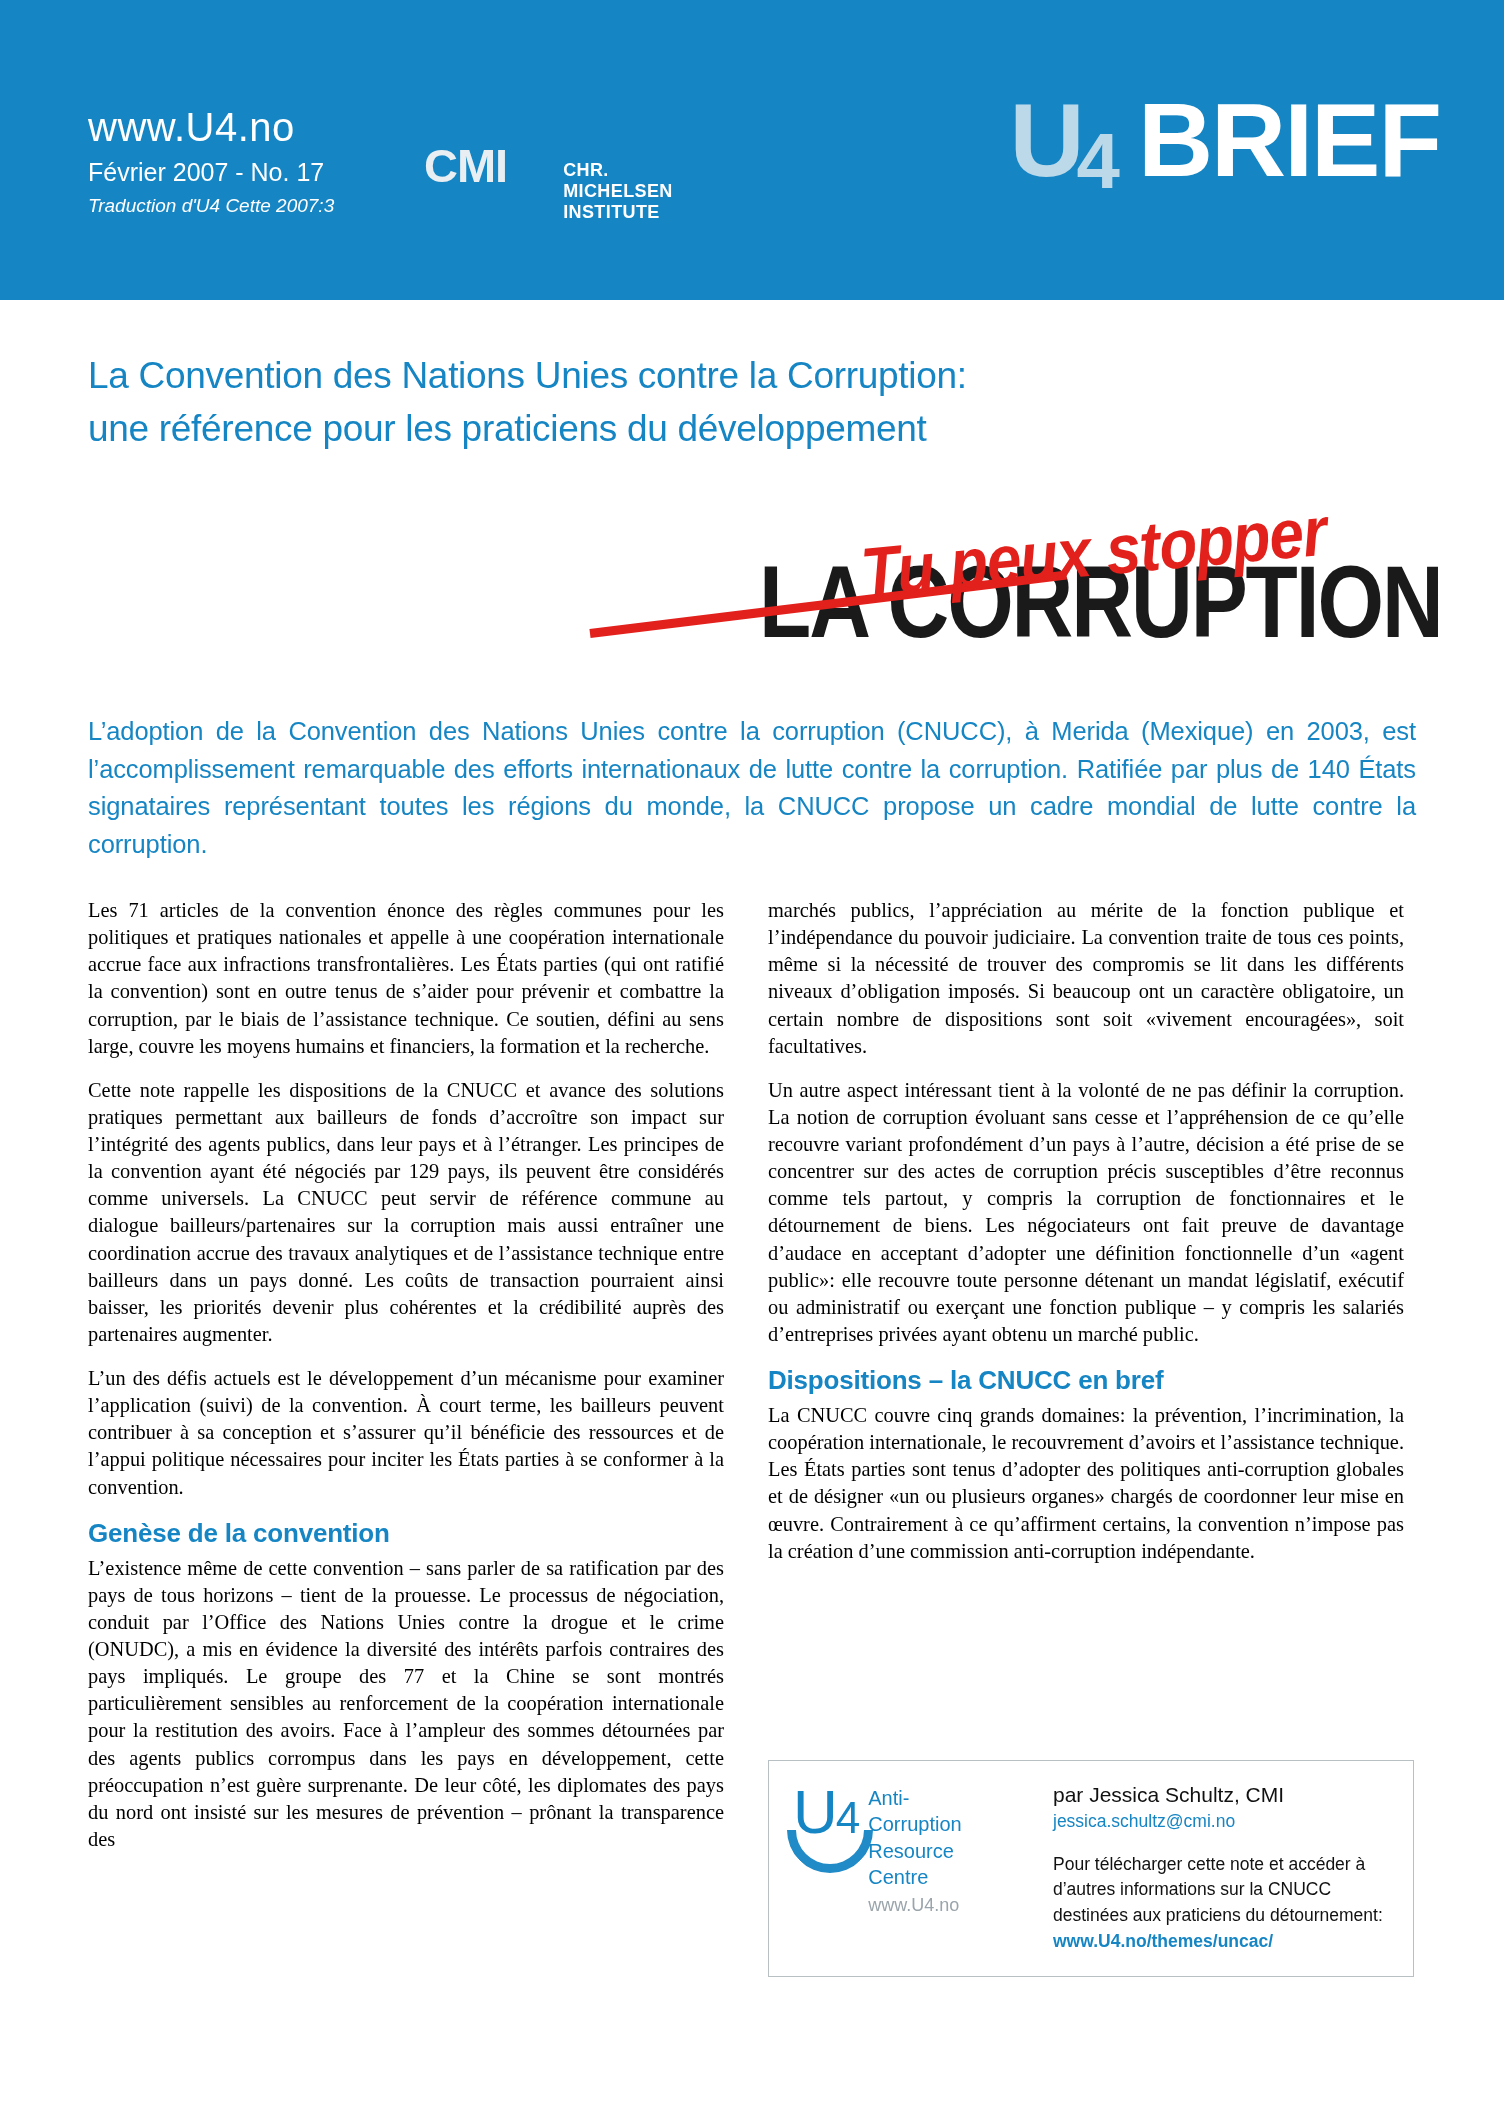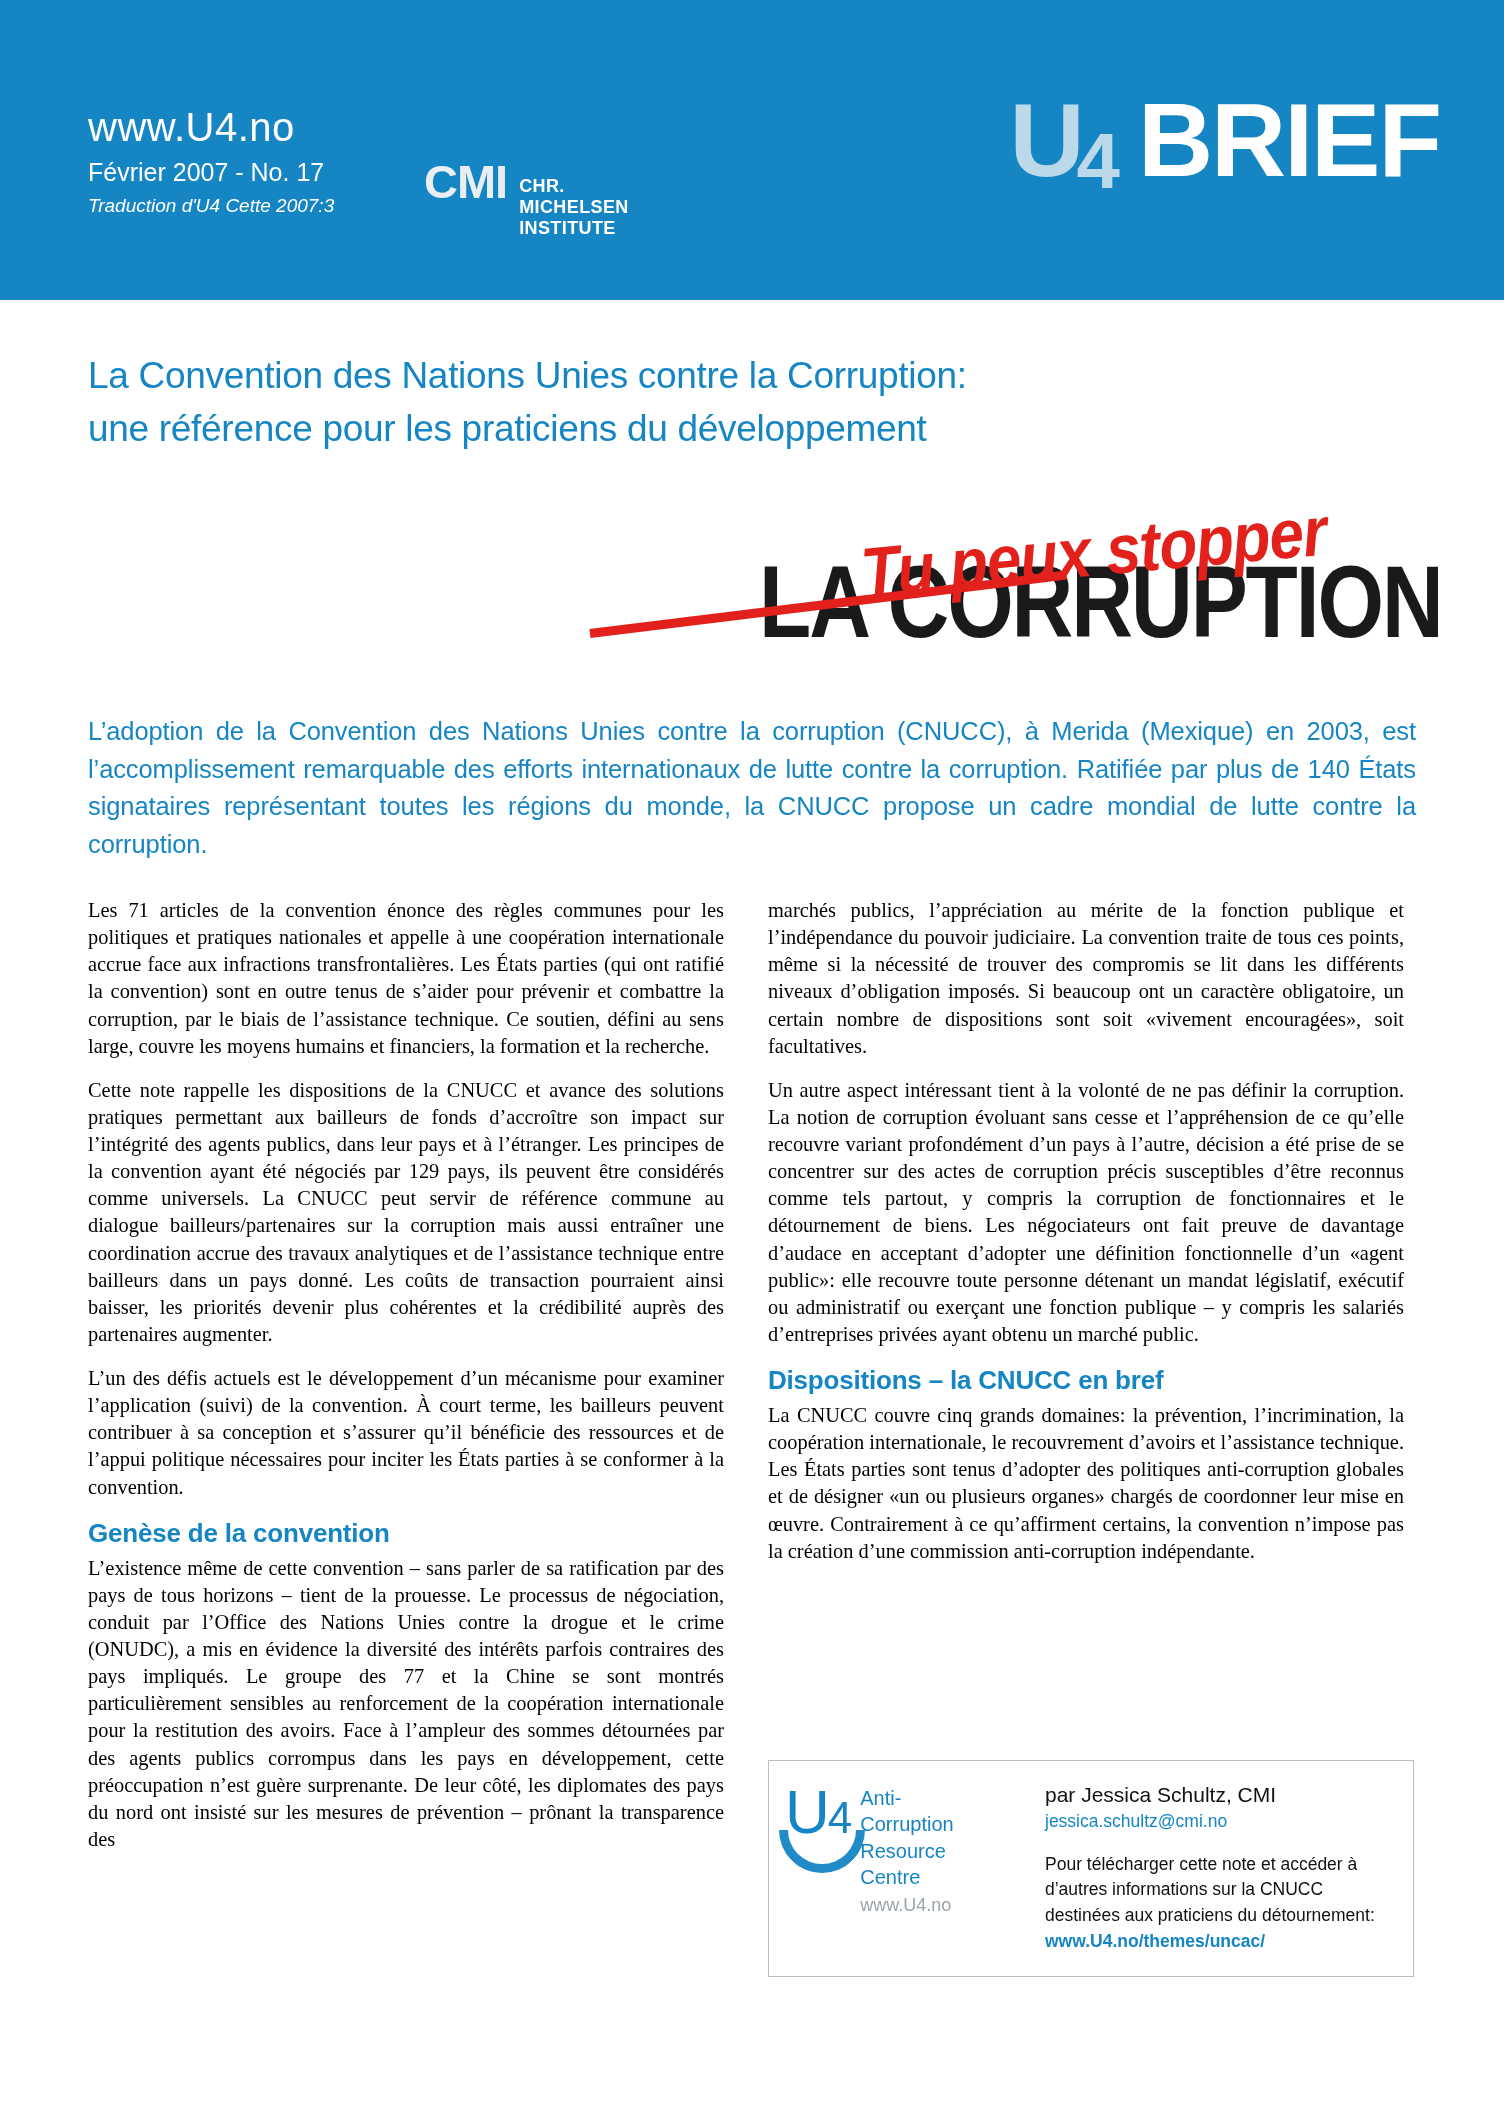--- a/index.html
+++ b/index.html
@@ -40,25 +40,26 @@
     font-weight: 400;
   }
   .hdr-trad {
     font-size: 19px;
     font-style: italic;
     margin-top: 8px;
   }
   .cmi-logo {
     position: absolute;
     left: 424px;
-    top: 160px;
+    top: 144px;
     display: flex;
     align-items: flex-start;
     color: #fff;
     font-family: "Liberation Sans", sans-serif;
+    gap: 44px;
   }
   .cmi-mark {
     font-size: 47px;
     font-weight: 700;
     letter-spacing: -1px;
     line-height: 0.95;
     color: #e8eef2;
   }
   .cmi-words {
     font-size: 18px;
@@ -175,21 +176,21 @@
     letter-spacing: -0.2px;
   }
 
   
   .footer-box {
     position: absolute;
     left: 768px;
     top: 1760px;
     width: 646px;
     border: 1px solid #b9c0c4;
-    padding: 22px 24px 24px 16px;
+    padding: 22px 24px 24px 24px;
     display: flex;
     gap: 20px;
   }
   .u4-logo-block {
     width: 240px;
     display: flex;
     gap: 10px;
     align-items: flex-start;
   }
   .u4-mark {

